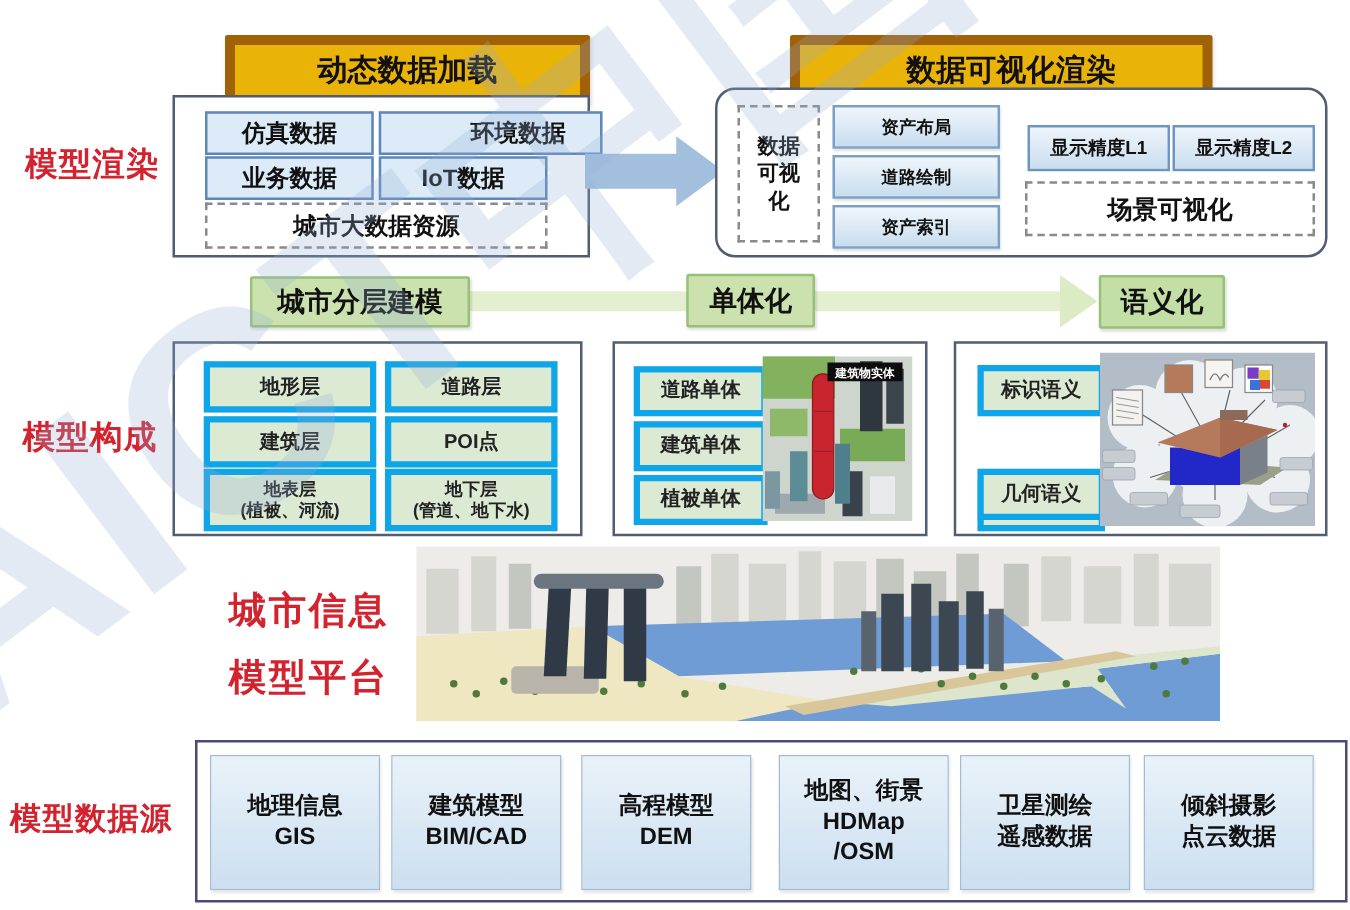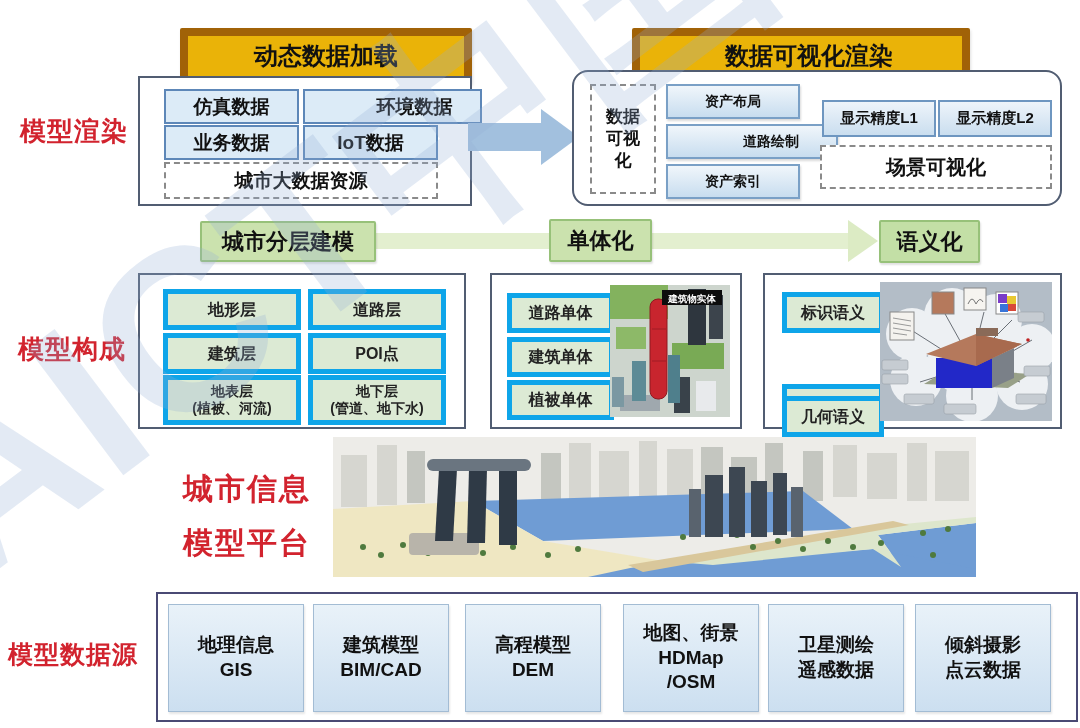--- a/index.html
+++ b/index.html
@@ -94,21 +94,21 @@
 
   <div class="abs" style="left:468px;top:123px;width:74px;height:28px;background:#a2c0de;"></div>
   <div class="abs" style="left:541px;top:109px;width:0;height:0;border-top:28px solid transparent;border-bottom:28px solid transparent;border-left:38px solid #a2c0de;"></div>
 
   <div class="abs titlebox center" style="left:632px;top:28px;width:306px;height:40px;padding-left:16px;">数据可视化渲染</div>
   <div class="abs outer" style="left:572px;top:70px;width:486px;height:132px;border-radius:16px;">
     <div class="abs dashedbox center sideLabel" style="left:16px;top:12px;width:62px;height:106px;">数据
 可视
 化</div>
     <div class="abs stackbox center" style="left:92px;top:12px;width:130px;height:31px;">资产布局</div>
-    <div class="abs stackbox center" style="left:92px;top:52px;width:130px;height:31px;padding-left:38px;">道路绘制</div>
+    <div class="abs stackbox center" style="left:92px;top:52px;width:130px;height:31px;">道路绘制</div>
     <div class="abs stackbox center" style="left:92px;top:92px;width:130px;height:31px;">资产索引</div>
     <div class="abs precbox center" style="left:248px;top:28px;width:110px;height:33px;">显示精度L1</div>
     <div class="abs precbox center" style="left:364px;top:28px;width:110px;height:33px;">显示精度L2</div>
     <div class="abs dashedbox center" style="left:246px;top:73px;width:228px;height:40px;font-size:20px;">场景可视化</div>
   </div>
 
   <div class="abs band" style="left:308px;top:233px;width:540px;height:16px;"></div>
   <div class="abs bandhead" style="left:848px;top:220px;"></div>
   <div class="abs stepbox center" style="left:200px;top:221px;width:172px;height:37px;">城市分层建模</div>
   <div class="abs stepbox center" style="left:549px;top:219px;width:99px;height:39px;">单体化</div>
@@ -148,21 +148,21 @@
       <line x1="42" y1="44" x2="56" y2="44" stroke="#a01d25" stroke-width="1"></line>
       <line x1="42" y1="76" x2="56" y2="76" stroke="#a01d25" stroke-width="1"></line>
       <rect x="52" y="5" width="60" height="15" fill="#0d0d0d"></rect>
       <text x="82" y="16.5" text-anchor="middle" font-size="9.5" font-weight="700" fill="#ffffff">建筑物实体</text>
     </svg>
   </div>
 
   <div class="abs outer" style="left:763px;top:273px;width:295px;height:152px;">
     <div class="abs greencell center" style="left:17px;top:17px;width:92px;height:31px;">标识语义</div>
     <div class="abs greencell center" style="left:17px;top:61px;width:92px;height:31px;margin-top:48px;">高程语义</div>
-    <div class="abs greencell center" style="left:17px;top:121px;width:92px;height:31px;">几何语义</div>
+    <div class="abs greencell center" style="left:17px;top:100px;width:92px;height:31px;">几何语义</div>
     <svg class="abs imgpanel" style="left:115px;top:7px;" width="172" height="139" viewBox="0 0 172 139">
       <rect x="0" y="0" width="172" height="139" fill="#b3bdc7"></rect>
       <g fill="#edf0f3">
         <circle cx="32" cy="52" r="26"></circle>
           <circle cx="72" cy="34" r="28"></circle>
           <circle cx="116" cy="38" r="26"></circle>
         <circle cx="152" cy="66" r="24"></circle>
           <circle cx="142" cy="102" r="26"></circle>
           <circle cx="92" cy="114" r="26"></circle>
         <circle cx="36" cy="98" r="26"></circle>

